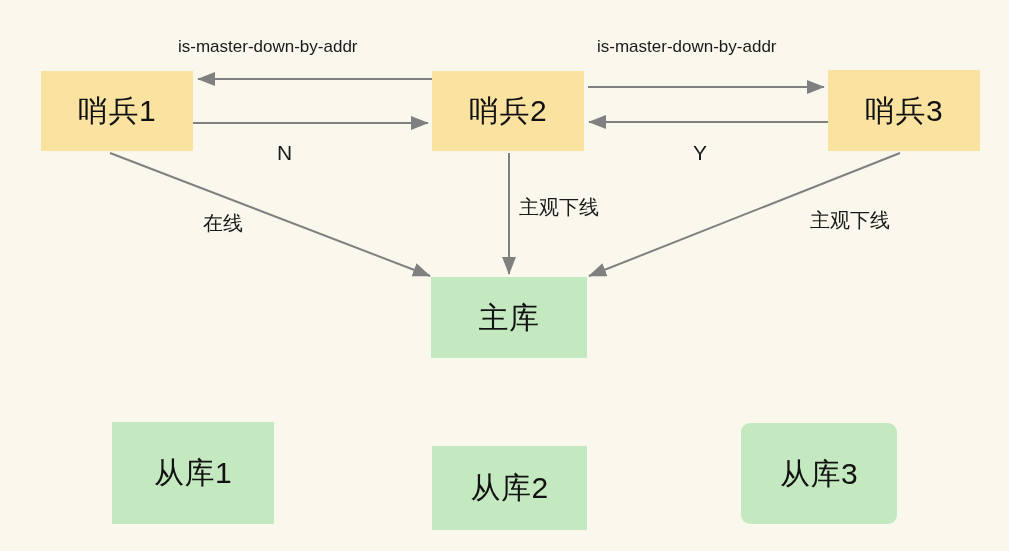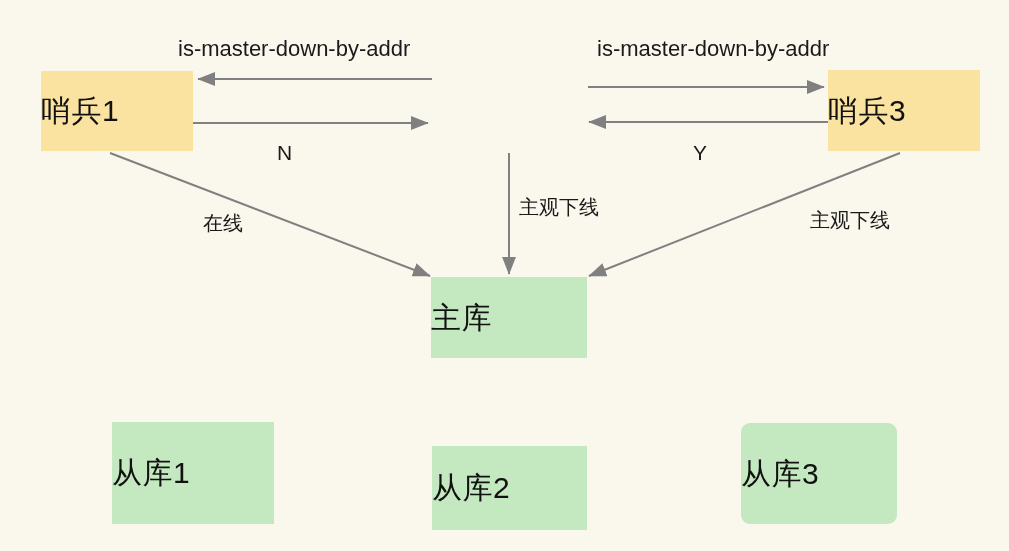--- a/index.html
+++ b/index.html
@@ -19,40 +19,41 @@
     position: absolute;
     left: 0;
     top: 0;
     width: 1009px;
     height: 551px;
   }
   .node-box {
     position: absolute;
     display: flex;
     align-items: center;
+    justify-content: center;
     box-sizing: border-box;
   }
   .node-box.sentinel { background: #fae3a0; }
   .node-box.db { background: #c4e8bf; }
   .node-label {
     font-size: 30px;
     color: #111111;
     line-height: 1;
     letter-spacing: 0.5px;
     white-space: nowrap;
     font-family: "Liberation Sans", "DejaVu Sans", sans-serif;
   }
   .edge-label {
     position: absolute;
     color: #1a1a1a;
     white-space: nowrap;
     line-height: 1;
     font-family: "Liberation Sans", "DejaVu Sans", sans-serif;
   }
-  .edge-label.latin { font-size: 22px; }
+  .edge-label.latin { font-size: 17px; }
   .edge-label.cjk { font-size: 20px; }
   .edge-label.single { font-size: 21px; }
 </style>
 </head>
 <body>
 
 <div id="canvas">
 
   <svg id="diagram-svg" viewBox="0 0 1009 551" xmlns="http://www.w3.org/2000/svg">
     <defs>
@@ -69,20 +70,23 @@
         <line x1="110" y1="153" x2="430" y2="276" marker-end="url(#arrowhead)"></line>
         <line x1="509" y1="153" x2="509" y2="274" marker-end="url(#arrowhead)"></line>
         <line x1="900" y1="153" x2="589" y2="276" marker-end="url(#arrowhead)"></line>
       </g>
   </svg>
 
   <div class="node-box sentinel" style="left: 41px; top: 71px; width: 152px; height: 80px;">
     <span class="node-label">哨兵1</span>
   </div>
 
+  <div class="node-box sentinel" style="left: 432px; top: 71px; width: 152px; height: 80px;">
+    <span class="node-label">哨兵2</span>
+  </div>
 
   <div class="node-box sentinel" style="left: 828px; top: 70px; width: 152px; height: 81px;">
     <span class="node-label">哨兵3</span>
   </div>
 
   <div class="node-box db" style="left: 431px; top: 277px; width: 156px; height: 81px;">
     <span class="node-label">主库</span>
   </div>
 
   <div class="node-box db" style="left: 112px; top: 422px; width: 162px; height: 102px;">

